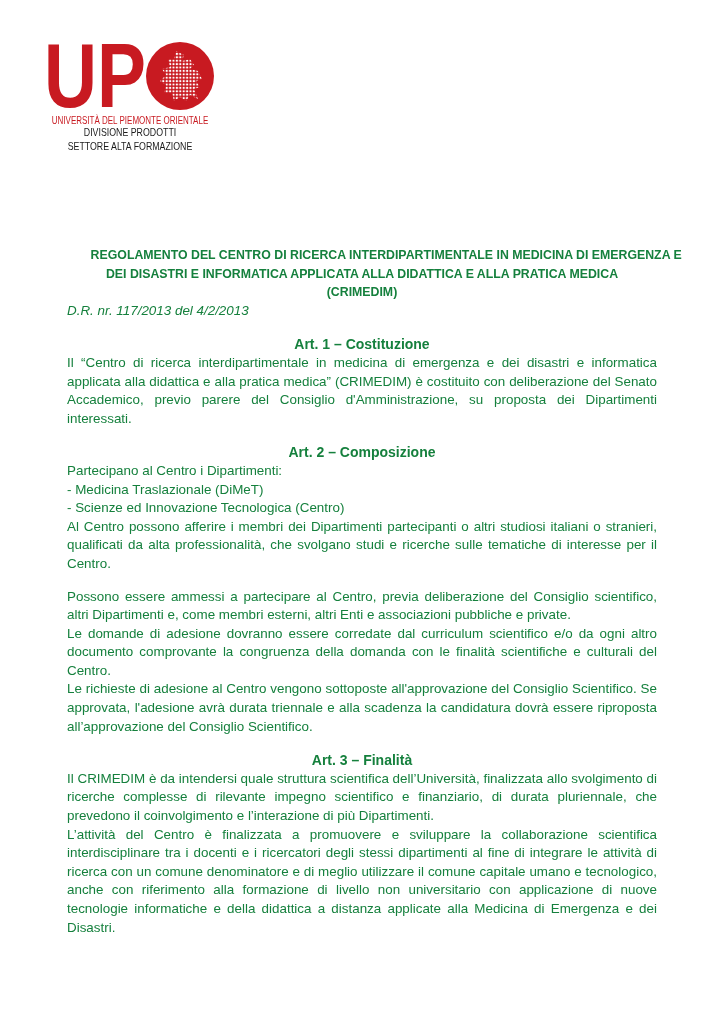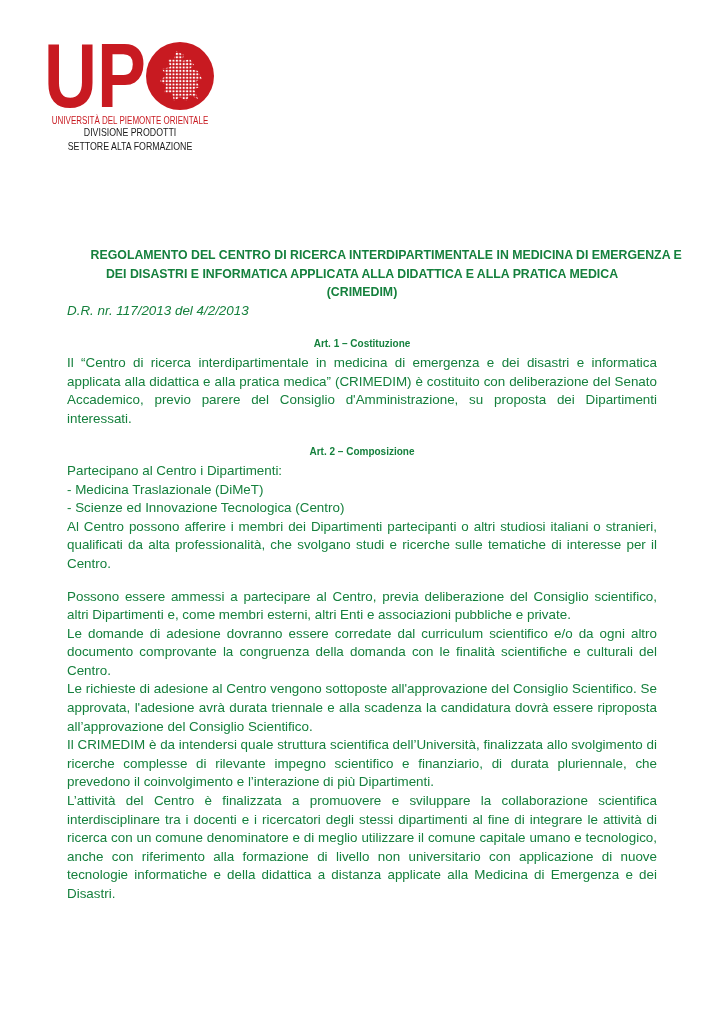--- a/index.html
+++ b/index.html
@@ -58,21 +58,21 @@
     text-align: center;
     transform: scaleX(0.92);
     transform-origin: 50% 0;
   }
   .doc-title .t-line { white-space: nowrap; }
   .decree {
     text-align: left;
     font-style: italic;
   }
   .art-heading {
-    font-size: 10px; line-height: 18.6px;
+    font-size: 14px; line-height: 18.6px;
     font-weight: bold;
     text-align: center;
     margin-top: 15px;
   }
   p.body-par {
     text-align: justify;
   }
   p.list-par { text-align: left; }
   p.gap-above { margin-top: 14px; }
 </style>
@@ -117,18 +117,19 @@
       <p class="body-par list-par">Partecipano al Centro i Dipartimenti:</p>
       <p class="body-par list-par">- Medicina Traslazionale (DiMeT)</p>
       <p class="body-par list-par">- Scienze ed Innovazione Tecnologica (Centro)</p>
       <p class="body-par">Al Centro possono afferire i membri dei Dipartimenti partecipanti o altri studiosi italiani o stranieri, qualificati da alta professionalità, che svolgano studi e ricerche sulle tematiche di interesse per il Centro.</p>
       <p class="body-par gap-above">Possono essere ammessi a partecipare al Centro, previa deliberazione del Consiglio scientifico, altri Dipartimenti e, come membri esterni, altri Enti e associazioni pubbliche e private.</p>
       <p class="body-par">Le domande di adesione dovranno essere corredate dal curriculum scientifico e/o da ogni altro documento comprovante la congruenza della domanda con le finalità scientifiche e culturali del Centro.</p>
       <p class="body-par">Le richieste di adesione al Centro vengono sottoposte all'approvazione del Consiglio Scientifico. Se approvata, l'adesione avrà durata triennale e alla scadenza la candidatura dovrà essere riproposta all’approvazione del Consiglio Scientifico.</p>
     </section>
 
     <section>
+      <h2 class="art-heading">Art. 3 – Finalità</h2>
       <p class="body-par">Il CRIMEDIM è da intendersi quale struttura scientifica dell’Università, finalizzata allo svolgimento di ricerche complesse di rilevante impegno scientifico e finanziario, di durata pluriennale, che prevedono il coinvolgimento e l’interazione di più Dipartimenti.</p>
       <p class="body-par">L’attività del Centro è finalizzata a promuovere e sviluppare la collaborazione scientifica interdisciplinare tra i docenti e i ricercatori degli stessi dipartimenti al fine di integrare le attività di ricerca con un comune denominatore e di meglio utilizzare il comune capitale umano e tecnologico, anche con riferimento alla formazione di livello non universitario con applicazione di nuove tecnologie informatiche e della didattica a distanza applicate alla Medicina di Emergenza e dei Disastri.</p>
     </section>
 
   </main>
 </div>
 
 </body></html>

